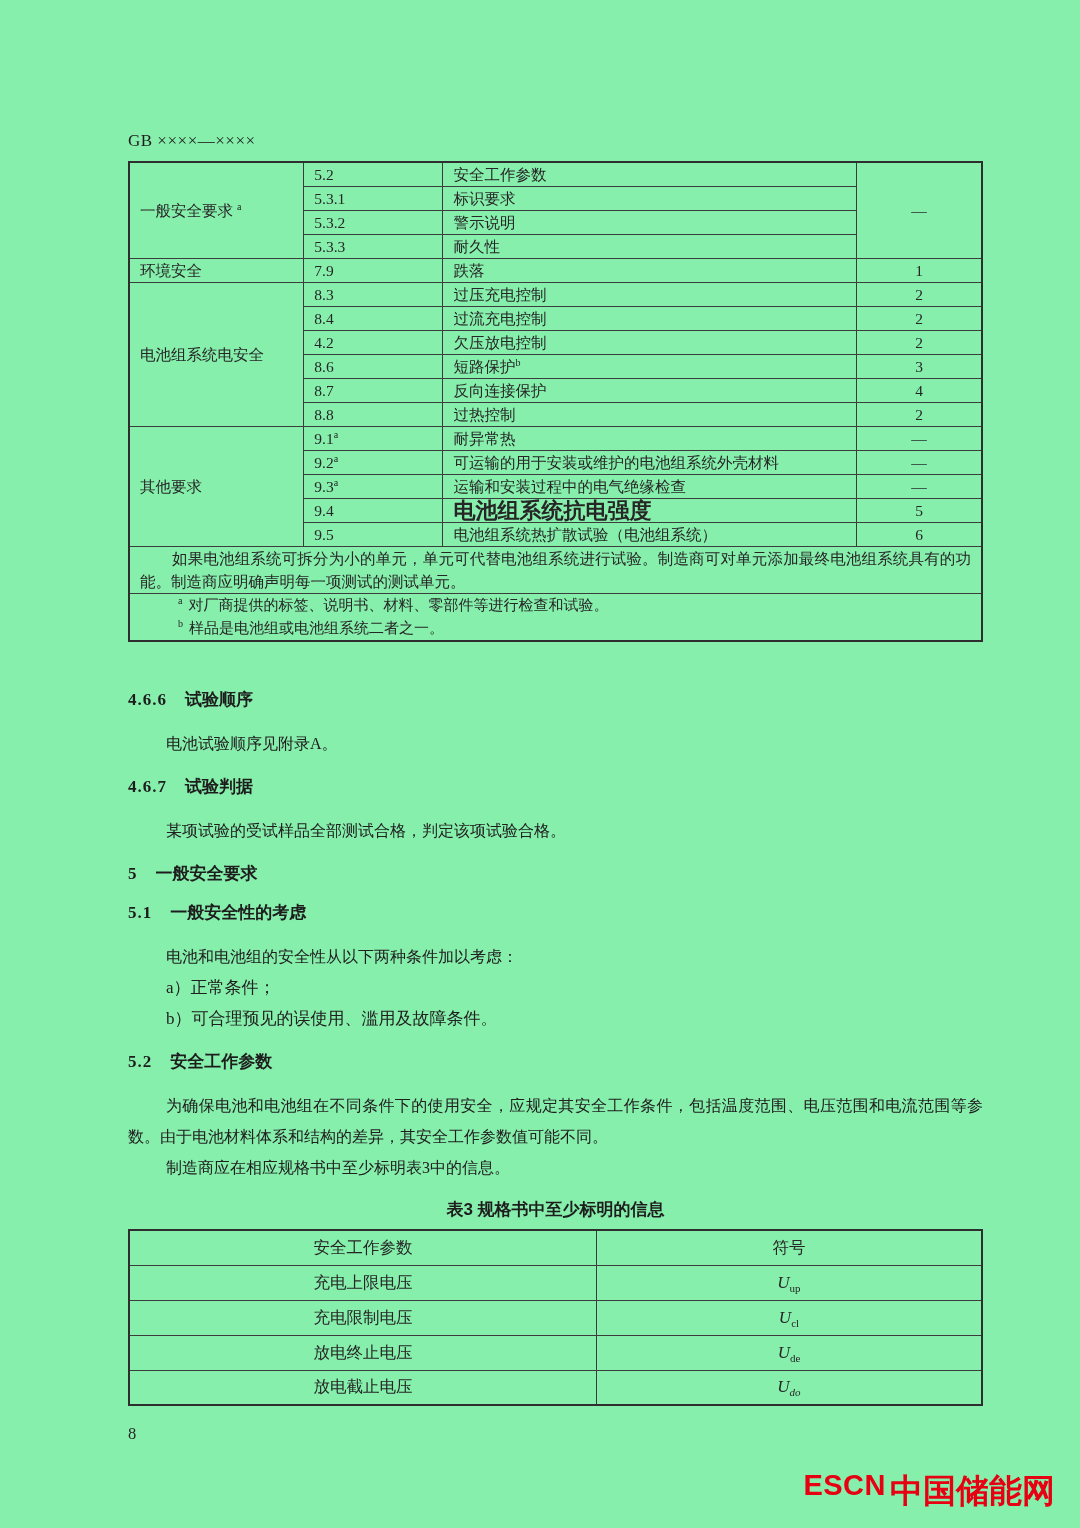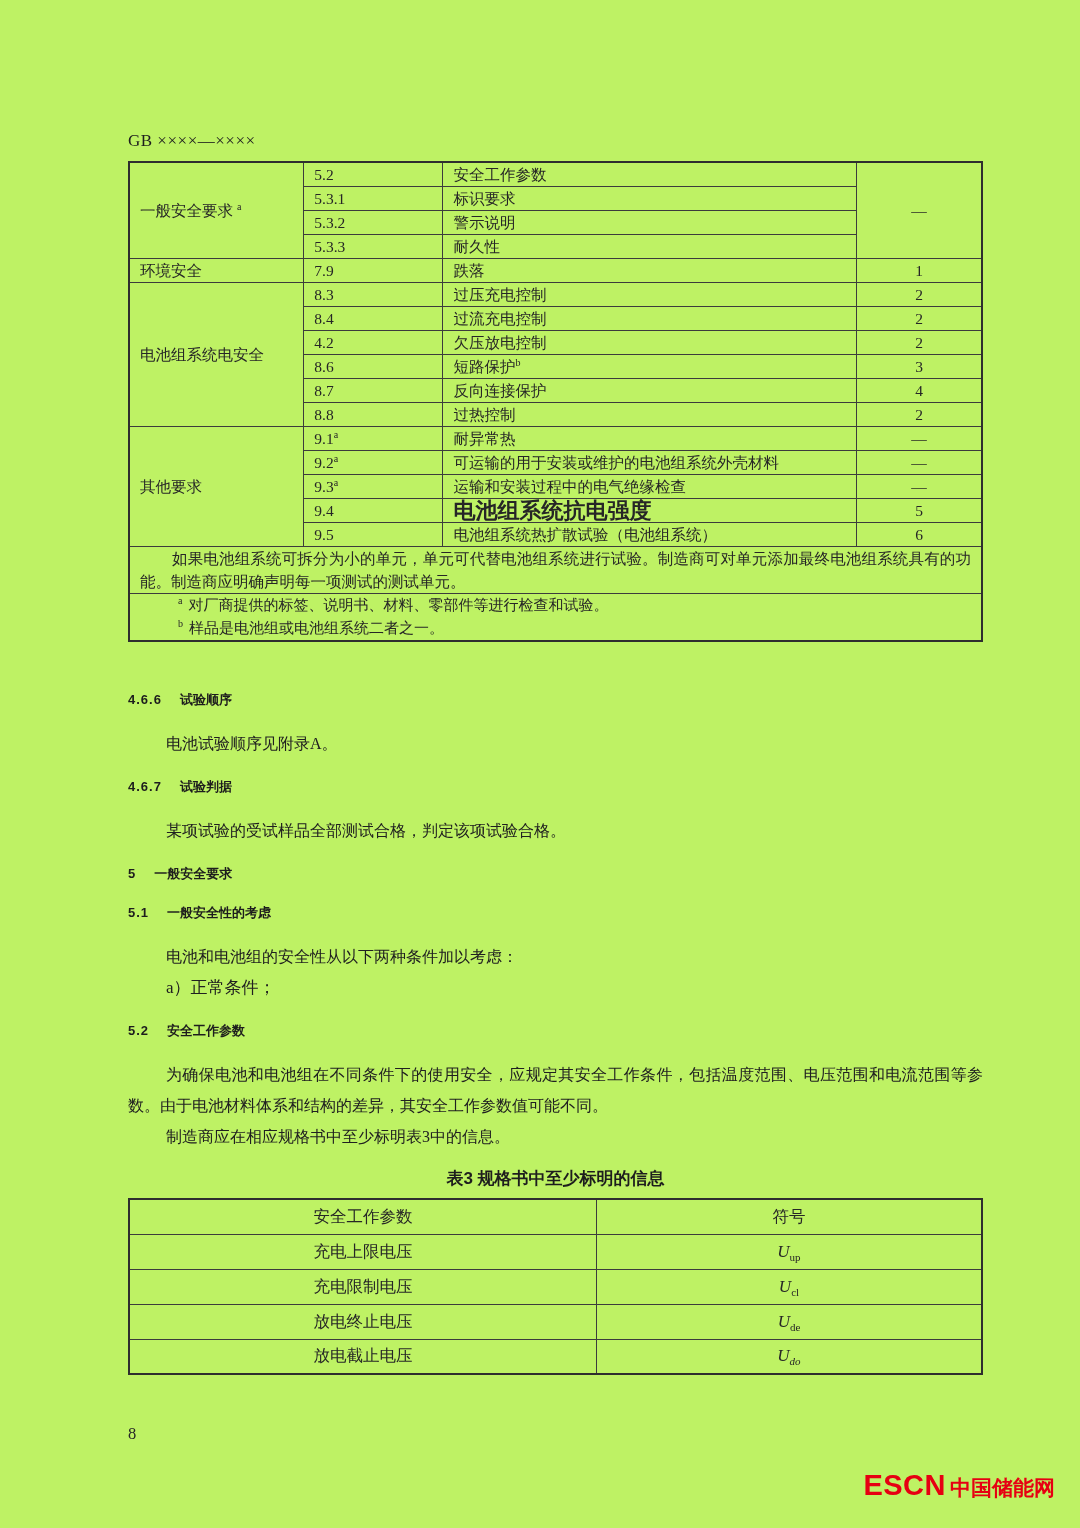--- a/index.html
+++ b/index.html
@@ -2,21 +2,21 @@
 <html><head>
 <meta charset="utf-8">
 <style>
   * { margin:0; padding:0; box-sizing:border-box; }
   html,body { background:#ffffff; }
   body {
     width:1080px; height:1528px;
     font-family:"Liberation Serif", serif;
     color:#222222;
   }
-  .page { position:relative; width:1080px; height:1528px; background:#bef264; overflow:hidden; }
+  .page { position:relative; width:1080px; height:1528px; background:#86efac; overflow:hidden; }
   .content { padding:130px 97px 0 128px; }
 
   .doc-header { font-size:17px; line-height:22px; letter-spacing:0.5px; color:#1e1e1e; }
 
   
   table.t1 { width:100%; border-collapse:collapse; margin-top:9px; font-size:15.5px; color:#262626;
              border:2px solid #2e2e2e; }
   table.t1 td { border:1px solid #3c3c3c; padding:0 10px; height:24px; line-height:23px; vertical-align:middle; }
   table.t1 tr.group-start td { border-top:1px solid #737373; }
   td.cat-cell { padding-left:12px; }
@@ -26,46 +26,46 @@
   .item-strong { font-family:"Liberation Sans", sans-serif; font-weight:bold; font-size:22px; }
   sup.fn { font-size:10px; line-height:0; }
 
   td.note-cell { padding:5px 14px 6px 14px; line-height:25px; font-size:15.5px; }
   .note-text { display:block; text-indent:32px; text-align:justify; }
   td.footnote-cell { padding:3px 14px 5px 14px; font-size:15px; line-height:22px; }
   .footnote-line { padding-left:38px; }
   .footnote-line sup.fn { margin-right:6px; }
 
   
-  .sec-heading { font-family:Liberation Sans, sans-serif; font-weight:bold;
-                 font-size:13px; line-height:23px; color:#1d1d1d; }
+  .sec-heading { font-family:Liberation Serif, serif; font-weight:bold;
+                 font-size:17px; line-height:23px; color:#1d1d1d; }
   .sec-heading .h-no { margin-right:18px; letter-spacing:1px; }
   .mt-big { margin-top:46px; }
   .mt-sec { margin-top:16px; }
   .body-p { font-size:16px; line-height:31px; text-indent:38px; text-align:justify; margin-top:17px; color:#202020; }
   .body-p.tight { margin-top:0; }
   .list-item { font-size:17px; line-height:31px; text-indent:38px; color:#202020; }
 
   
   .t3-caption { margin-top:15px; text-align:center; font-family:"Liberation Sans", sans-serif;
                 font-weight:bold; font-size:17px; line-height:24px; color:#1d1d1d; }
   table.t3 { width:100%; border-collapse:collapse; margin-top:7px; font-size:16.5px; color:#262626;
              border:2px solid #2e2e2e; }
   table.t3 td { border:1px solid #3c3c3c; height:35px; text-align:center; vertical-align:middle; }
   table.t3 td.p-col { width:54.8%; }
   .sym { font-style:italic; font-size:17px; }
   .sym sub { font-style:normal; font-size:11px; line-height:0; }
   .sym sub.it { font-style:italic; }
 
   
   .page-number { position:absolute; left:128px; top:1424px; font-size:16.5px; color:#262626; }
-  .logo { position:absolute; right:25px; top:1469px; display:flex; align-items:flex-end; gap:4px; }
+  .logo { position:absolute; right:25px; top:1469px; display:flex; align-items:flex-start; gap:4px; }
   .logo-escn { font-family:"Liberation Sans", sans-serif; font-weight:bold; font-size:29px;
                letter-spacing:0.5px; }
-  .logo-cn { font-family:"Liberation Sans", sans-serif; font-weight:bold; font-size:21px; }
+  .logo-cn { font-family:"Liberation Sans", sans-serif; font-weight:bold; font-size:33px; }
 </style>
 </head>
 <body>
 
 <div class="page">
   <div class="content">
 
     <div class="doc-header">GB ××××—××××</div>
 
     <table class="t1">
@@ -202,20 +202,21 @@
 
     <div class="sec-heading mt-sec">
       <span class="h-no">5</span><span>一般安全要求</span>
     </div>
 
     <div class="sec-heading mt-sec">
       <span class="h-no">5.1</span><span>一般安全性的考虑</span>
     </div>
     <p class="body-p">电池和电池组的安全性从以下两种条件加以考虑：</p>
     <div class="list-item">a）正常条件；</div>
+    <div class="list-item">b）可合理预见的误使用、滥用及故障条件。</div>
 
     <div class="sec-heading mt-sec">
       <span class="h-no">5.2</span><span>安全工作参数</span>
     </div>
     <p class="body-p">为确保电池和电池组在不同条件下的使用安全，应规定其安全工作条件，包括温度范围、电压范围和电流范围等参数。由于电池材料体系和结构的差异，其安全工作参数值可能不同。</p>
     <p class="body-p tight">制造商应在相应规格书中至少标明表3中的信息。</p>
 
     <div class="t3-caption">表3 规格书中至少标明的信息</div>
     <table class="t3">
       <tbody>

